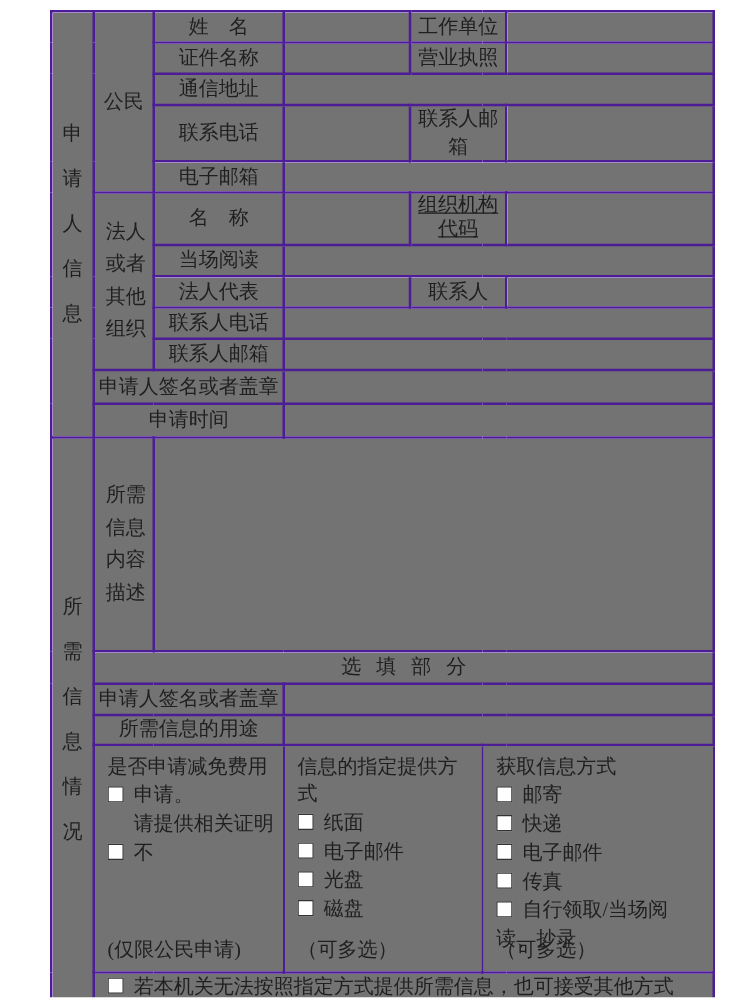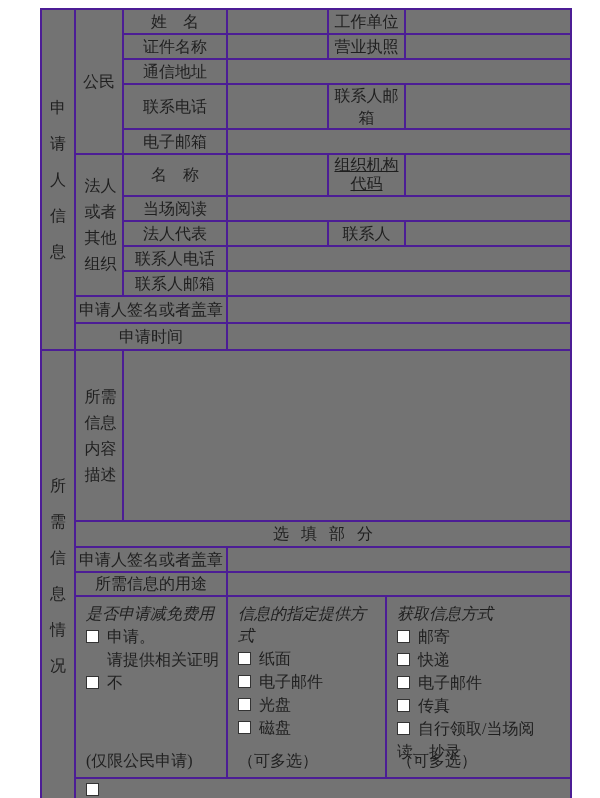--- a/index.html
+++ b/index.html
@@ -7,21 +7,21 @@
   .page{position:relative;width:600px;height:798px;background:#fff;overflow:hidden;}
   table.form{position:absolute;left:40px;top:8px;width:530px;border-collapse:collapse;table-layout:fixed;border:1.5px solid #444;}
   td{border:2px solid #4c1d95;padding:0;font-size:16px;line-height:1.35;text-align:center;vertical-align:middle;overflow:hidden;background:#737373;}
   tr.h25{height:25px} tr.h42{height:42px} tr.h27{height:27px}
   tr.h171{height:171px} tr.h26{height:26px} tr.h24{height:24px} tr.h182{height:182px}
   .vtitle{display:inline-block;width:1.1em;line-height:36px;word-break:break-all;letter-spacing:0;}
   .wrap2{display:inline-block;width:2.2em;line-height:26px;word-break:break-all;text-align:right;}
   .wrap4{display:inline-block;width:4.3em;line-height:19px;word-break:break-all;text-align:center;text-decoration:underline;}
   .optheader{font-weight:normal;letter-spacing:0.75em;text-indent:0.75em;text-align:center;}
   .optcell{vertical-align:top;text-align:left;position:relative;padding:6px 6px 6px 10px;}
-  .optcell .hdr{line-height:22px;margin-bottom:12px;font-style:italic;}
+  .optcell .hdr{line-height:22px;margin-bottom:12px;}
   .opt{line-height:23px;display:block;}
   .opt-note{line-height:23px;padding-left:21px;display:block;}
   .foot{position:absolute;bottom:7px;left:10px;line-height:18px;white-space:nowrap;}
   .cb{display:inline-block;width:11px;height:11px;border:1px solid #333;background:#fff;margin-right:8px;vertical-align:-1px;}
   .leftcell{text-align:left;padding-left:10px;}
   .descval{vertical-align:top;}
 </style>
 </head>
 <body>
 
@@ -140,17 +140,17 @@
       <span class="opt"><span class="cb"></span><span>邮寄</span></span>
       <span class="opt"><span class="cb"></span><span>快递</span></span>
       <span class="opt"><span class="cb"></span><span>电子邮件</span></span>
       <span class="opt"><span class="cb"></span><span>传真</span></span>
       <span class="opt"><span class="cb"></span><span>自行领取/当场阅读、抄录</span></span>
       <span class="foot">（可多选）</span>
     </td>
   </tr>
 
   <tr class="h24">
-    <td colspan="6" class="leftcell"><span class="cb"></span></td>
+    <td colspan="6" class="leftcell"><span class="cb"></span><span>若本机关无法按照指定方式提供所需信息，也可接受其他方式</span></td>
   </tr>
 </tbody>
     </table>
 </div>
 
 </body></html>

